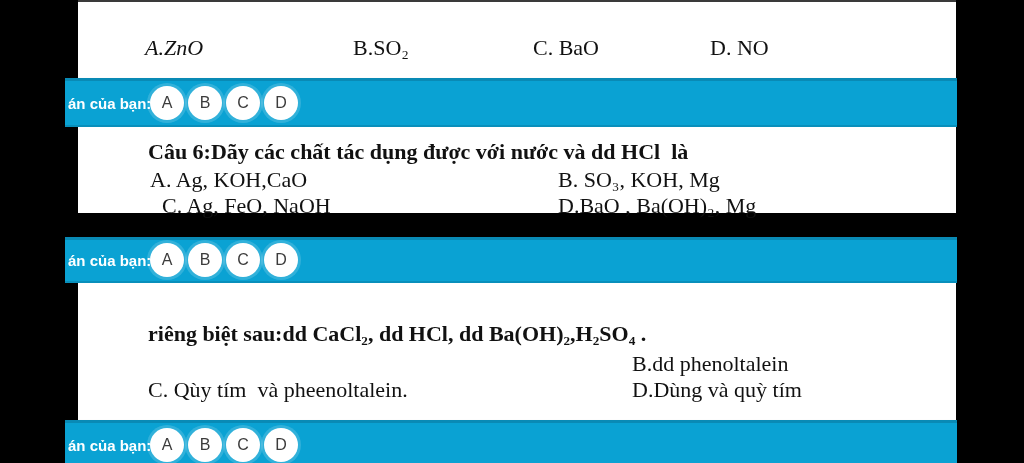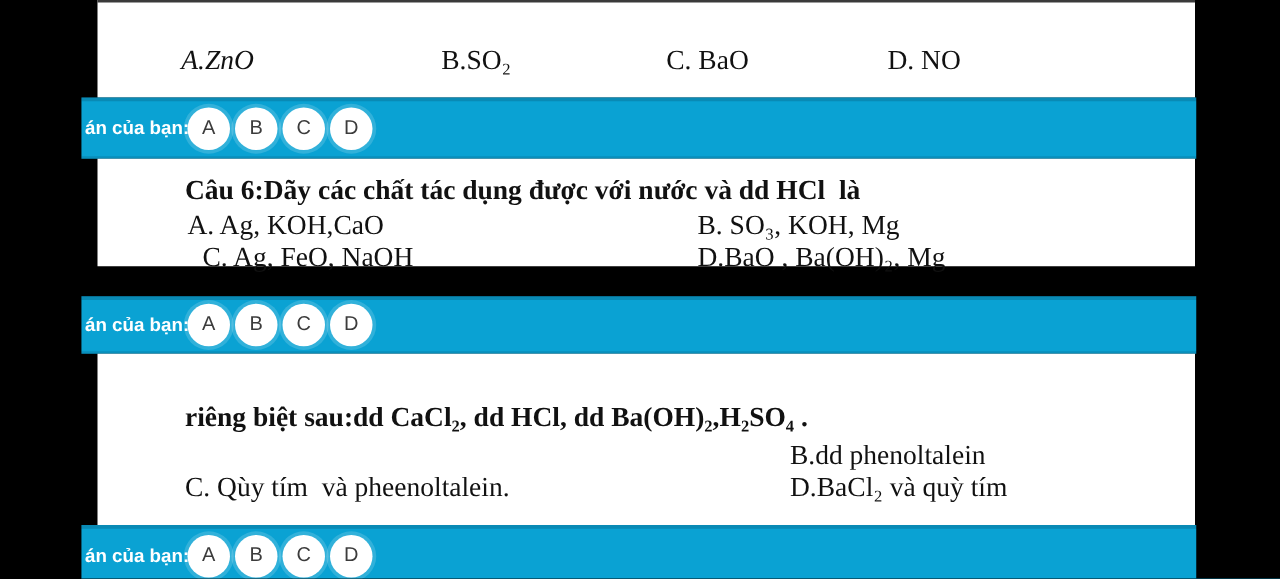--- a/index.html
+++ b/index.html
@@ -75,21 +75,21 @@
     <button class="choice c0">A</button>
     <button class="choice c1">B</button>
     <button class="choice c2">C</button>
     <button class="choice c3">D</button>
   </div>
 
   <div class="qblock" id="q7-block">
     <div class="txt heading" style="left:70px;top:39px;">riêng biệt sau:dd CaCl₂, dd HCl, dd Ba(OH)₂,H₂SO₄ .</div>
     <div class="txt" style="left:554px;top:69px;">B.dd phenoltalein</div>
     <div class="txt" style="left:70px;top:95px;">C. Qùy tím  và pheenoltalein.</div>
-    <div class="txt" style="left:554px;top:95px;">D.BaCl₂ và quỳ tím</div>
+    <div class="txt" style="left:554px;top:95px;">D.Dùng và quỳ tím</div>
   </div>
 
   <div class="abar" id="bar-3">
     <span class="abar-label">án của bạn:</span>
     <button class="choice c0">A</button>
     <button class="choice c1">B</button>
     <button class="choice c2">C</button>
     <button class="choice c3">D</button>
   </div>
 

